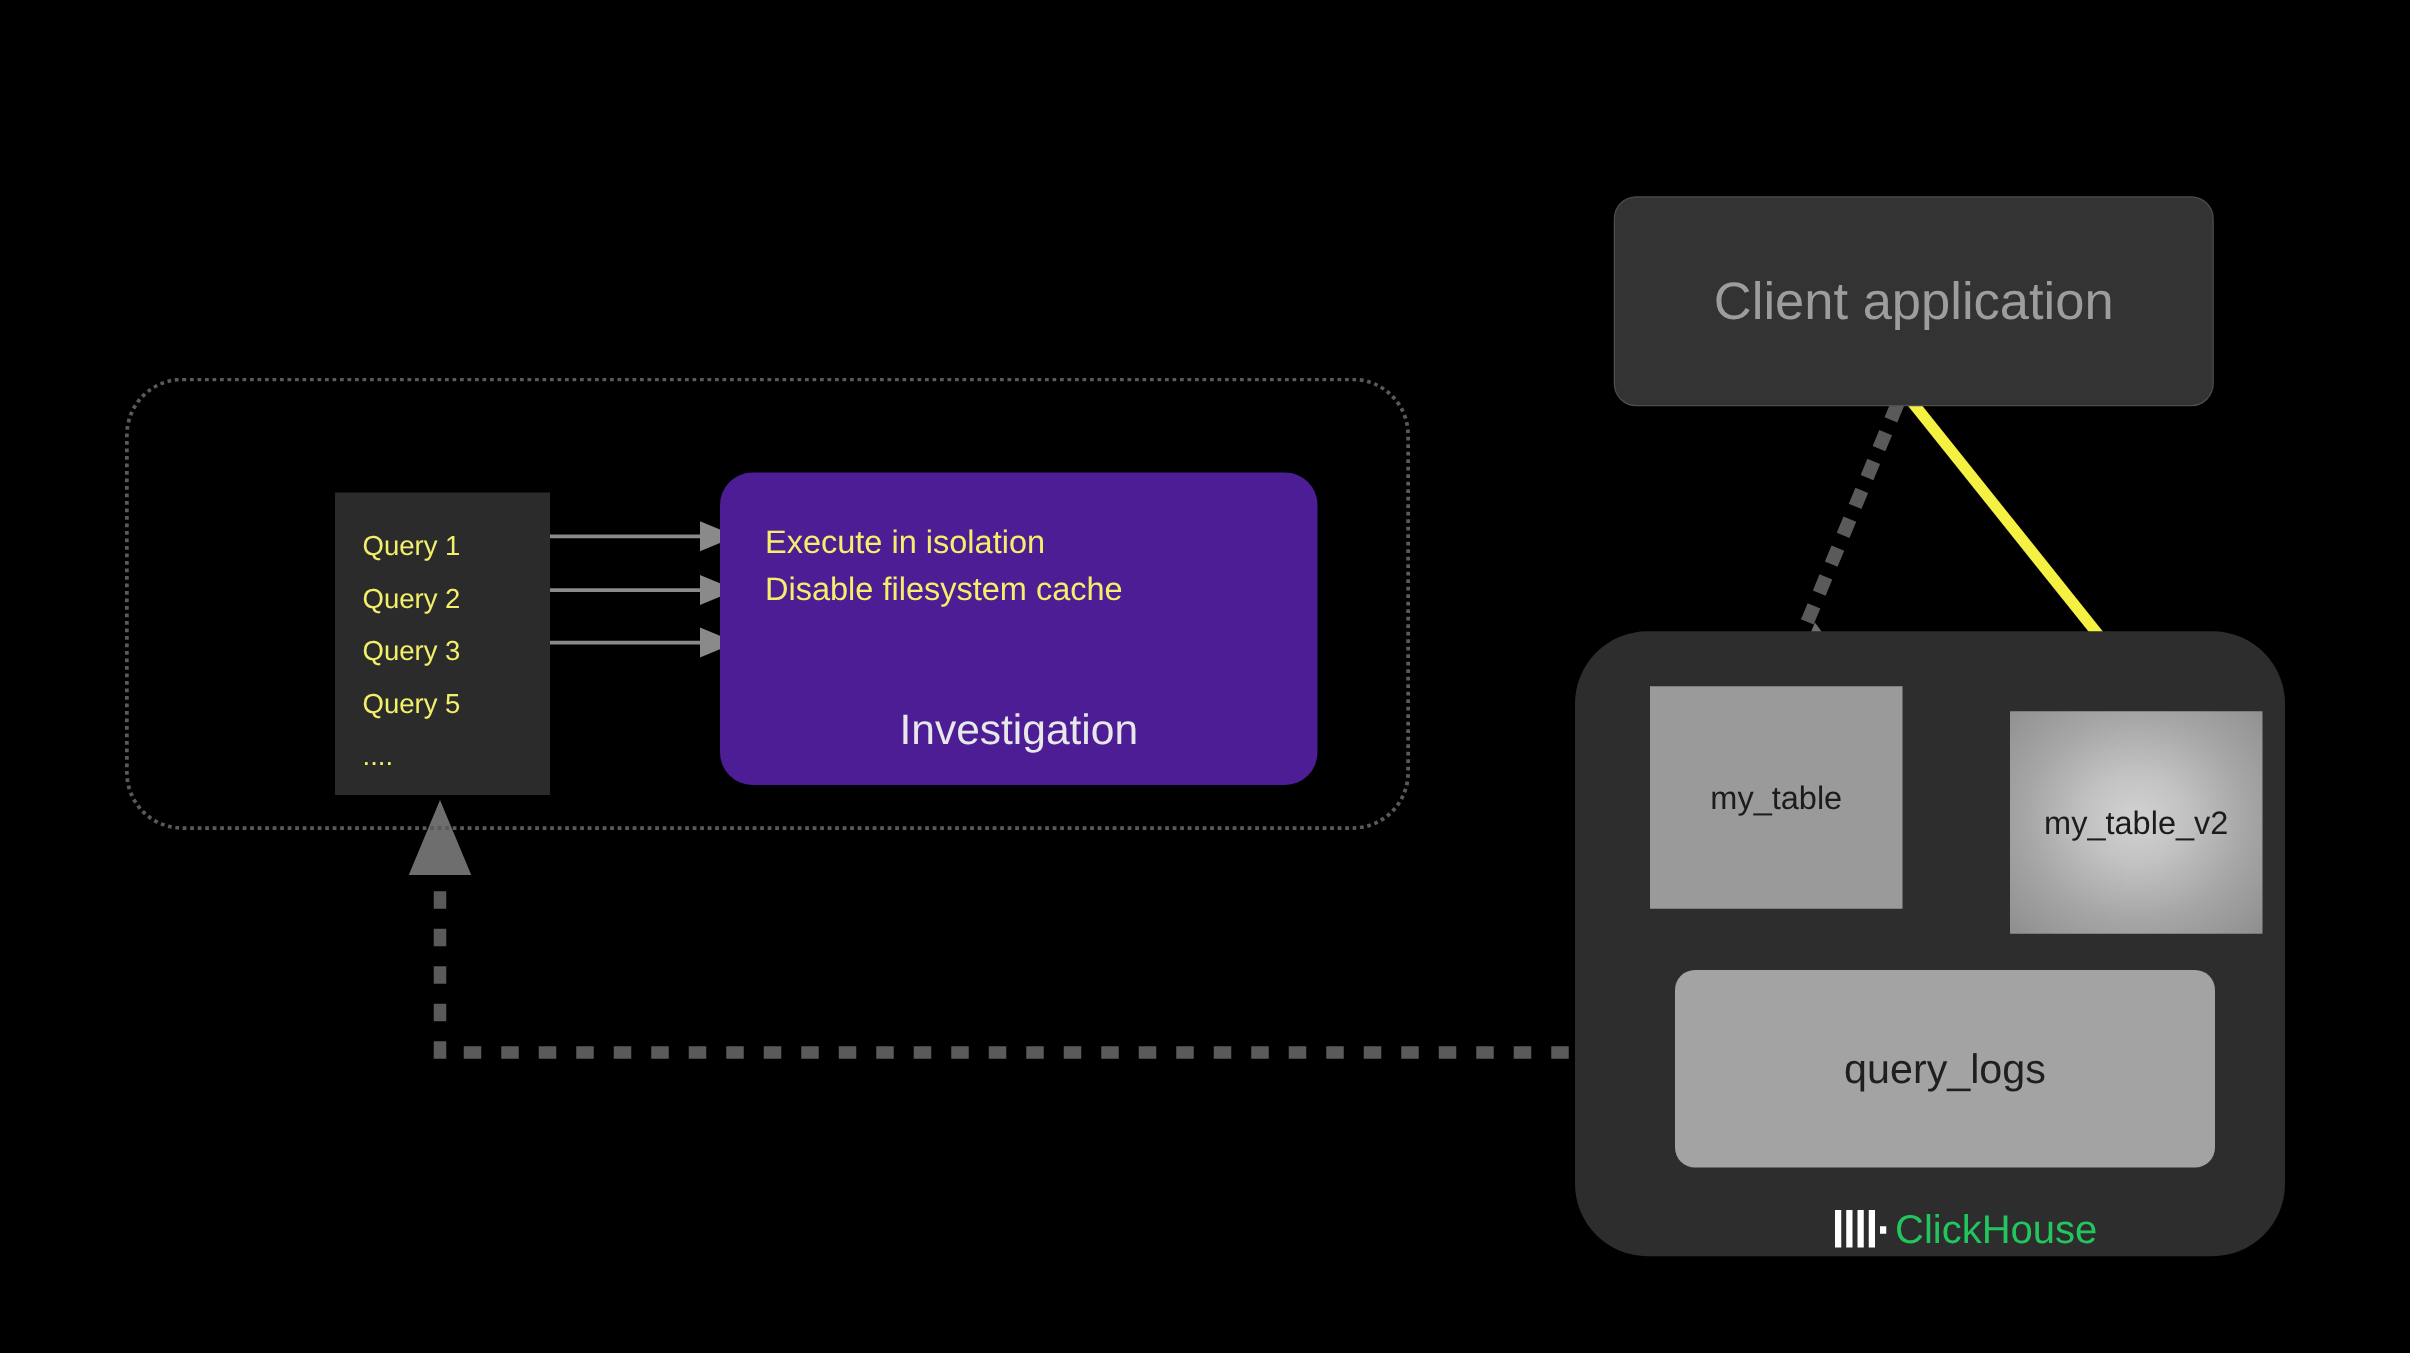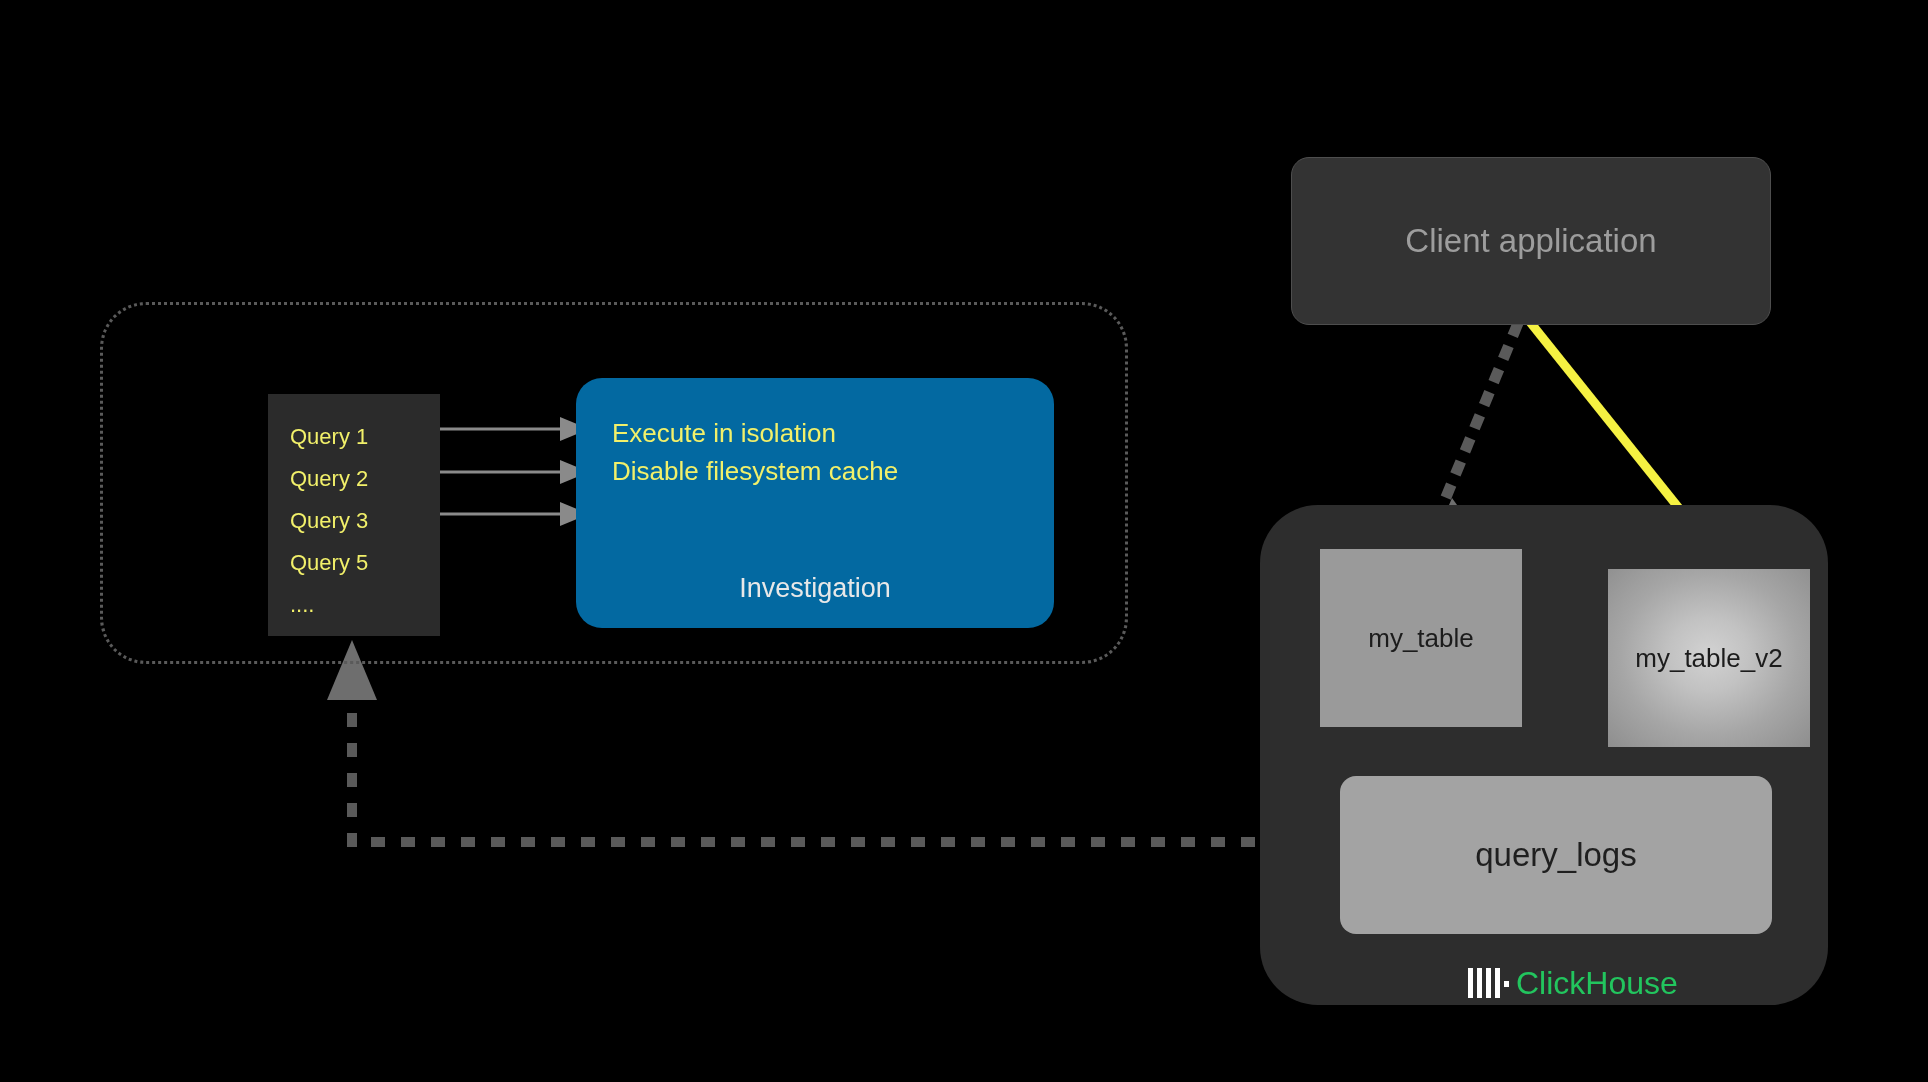--- a/index.html
+++ b/index.html
@@ -56,60 +56,60 @@
     white-space: nowrap;
   }
 
   
   .investigation-panel {
     position: absolute;
     left: 576px;
     top: 378px;
     width: 478px;
     height: 250px;
-    background: #0369a1;
+    background: #4c1d95;
     border-radius: 26px;
     box-sizing: border-box;
     padding: 36px 0 0 36px;
   }
   .inv-line {
     color: #f2f06a;
     font-size: 26px;
     line-height: 38px;
     white-space: nowrap;
   }
   .inv-line.spaced { margin-top: 16px; }
   .investigation-title {
     position: absolute;
     left: 0;
     right: 0;
     bottom: 24px;
     text-align: center;
     color: #e8e8e8;
-    font-size: 27px;
+    font-size: 34px;
   }
 
   
   .client-box {
     position: absolute;
     left: 1291px;
     top: 157px;
     width: 480px;
     height: 168px;
     background: #333333;
     border: 1px solid #4e4e4e;
     border-radius: 18px;
     box-sizing: border-box;
     display: flex;
     align-items: center;
     justify-content: center;
   }
   .client-label {
     color: #9d9d9d;
-    font-size: 33px;
+    font-size: 42px;
   }
 
   
   .ch-container {
     position: absolute;
     left: 1260px;
     top: 505px;
     width: 568px;
     height: 500px;
     background: #2d2d2d;

